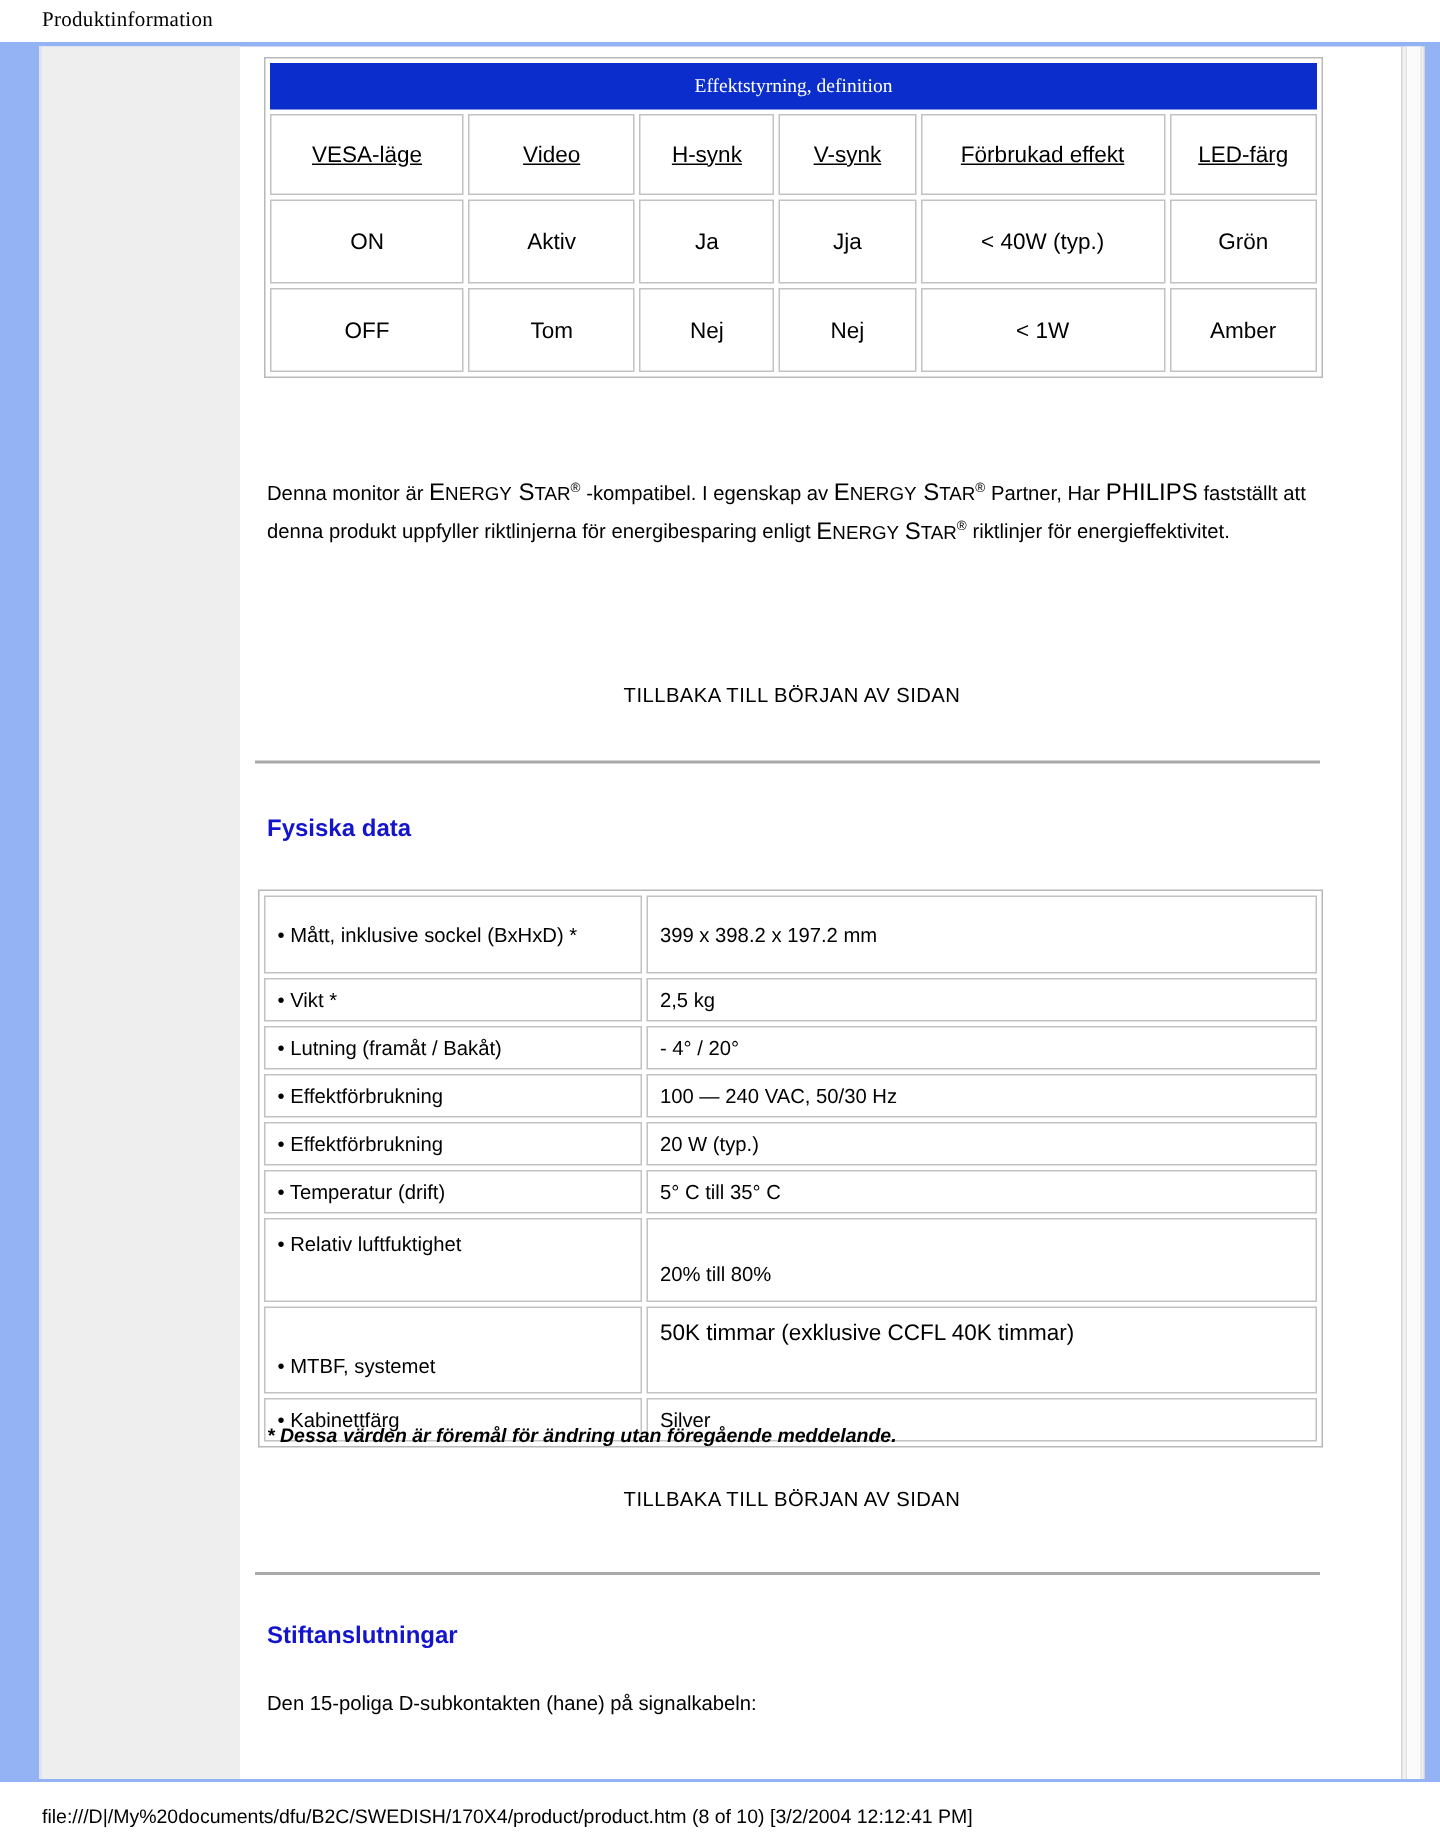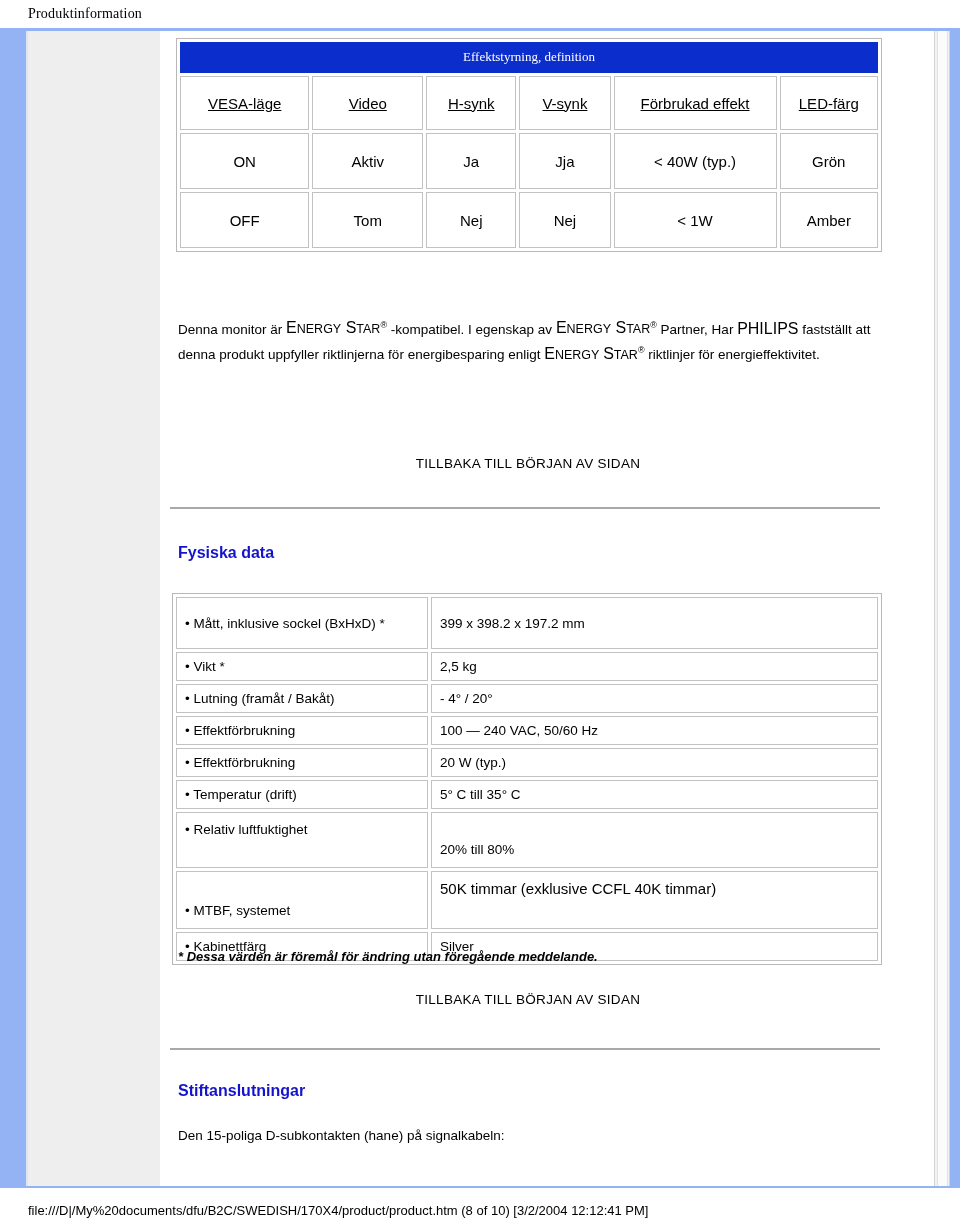--- a/index.html
+++ b/index.html
@@ -261,21 +261,21 @@
       <tr>
         <td class="lbl">• Vikt *</td>
         <td class="val">2,5 kg</td>
       </tr>
       <tr>
         <td class="lbl">• Lutning (framåt / Bakåt)</td>
         <td class="val">- 4° / 20°</td>
       </tr>
       <tr>
         <td class="lbl">• Effektförbrukning</td>
-        <td class="val">100 — 240 VAC, 50/60 Hz</td>
+        <td class="val">100 — 240 VAC, 50/30 Hz</td>
       </tr>
       <tr>
         <td class="lbl">• Effektförbrukning</td>
         <td class="val">20 W (typ.)</td>
       </tr>
       <tr>
         <td class="lbl">• Temperatur (drift)</td>
         <td class="val">5° C till 35° C</td>
       </tr>
       <tr>

